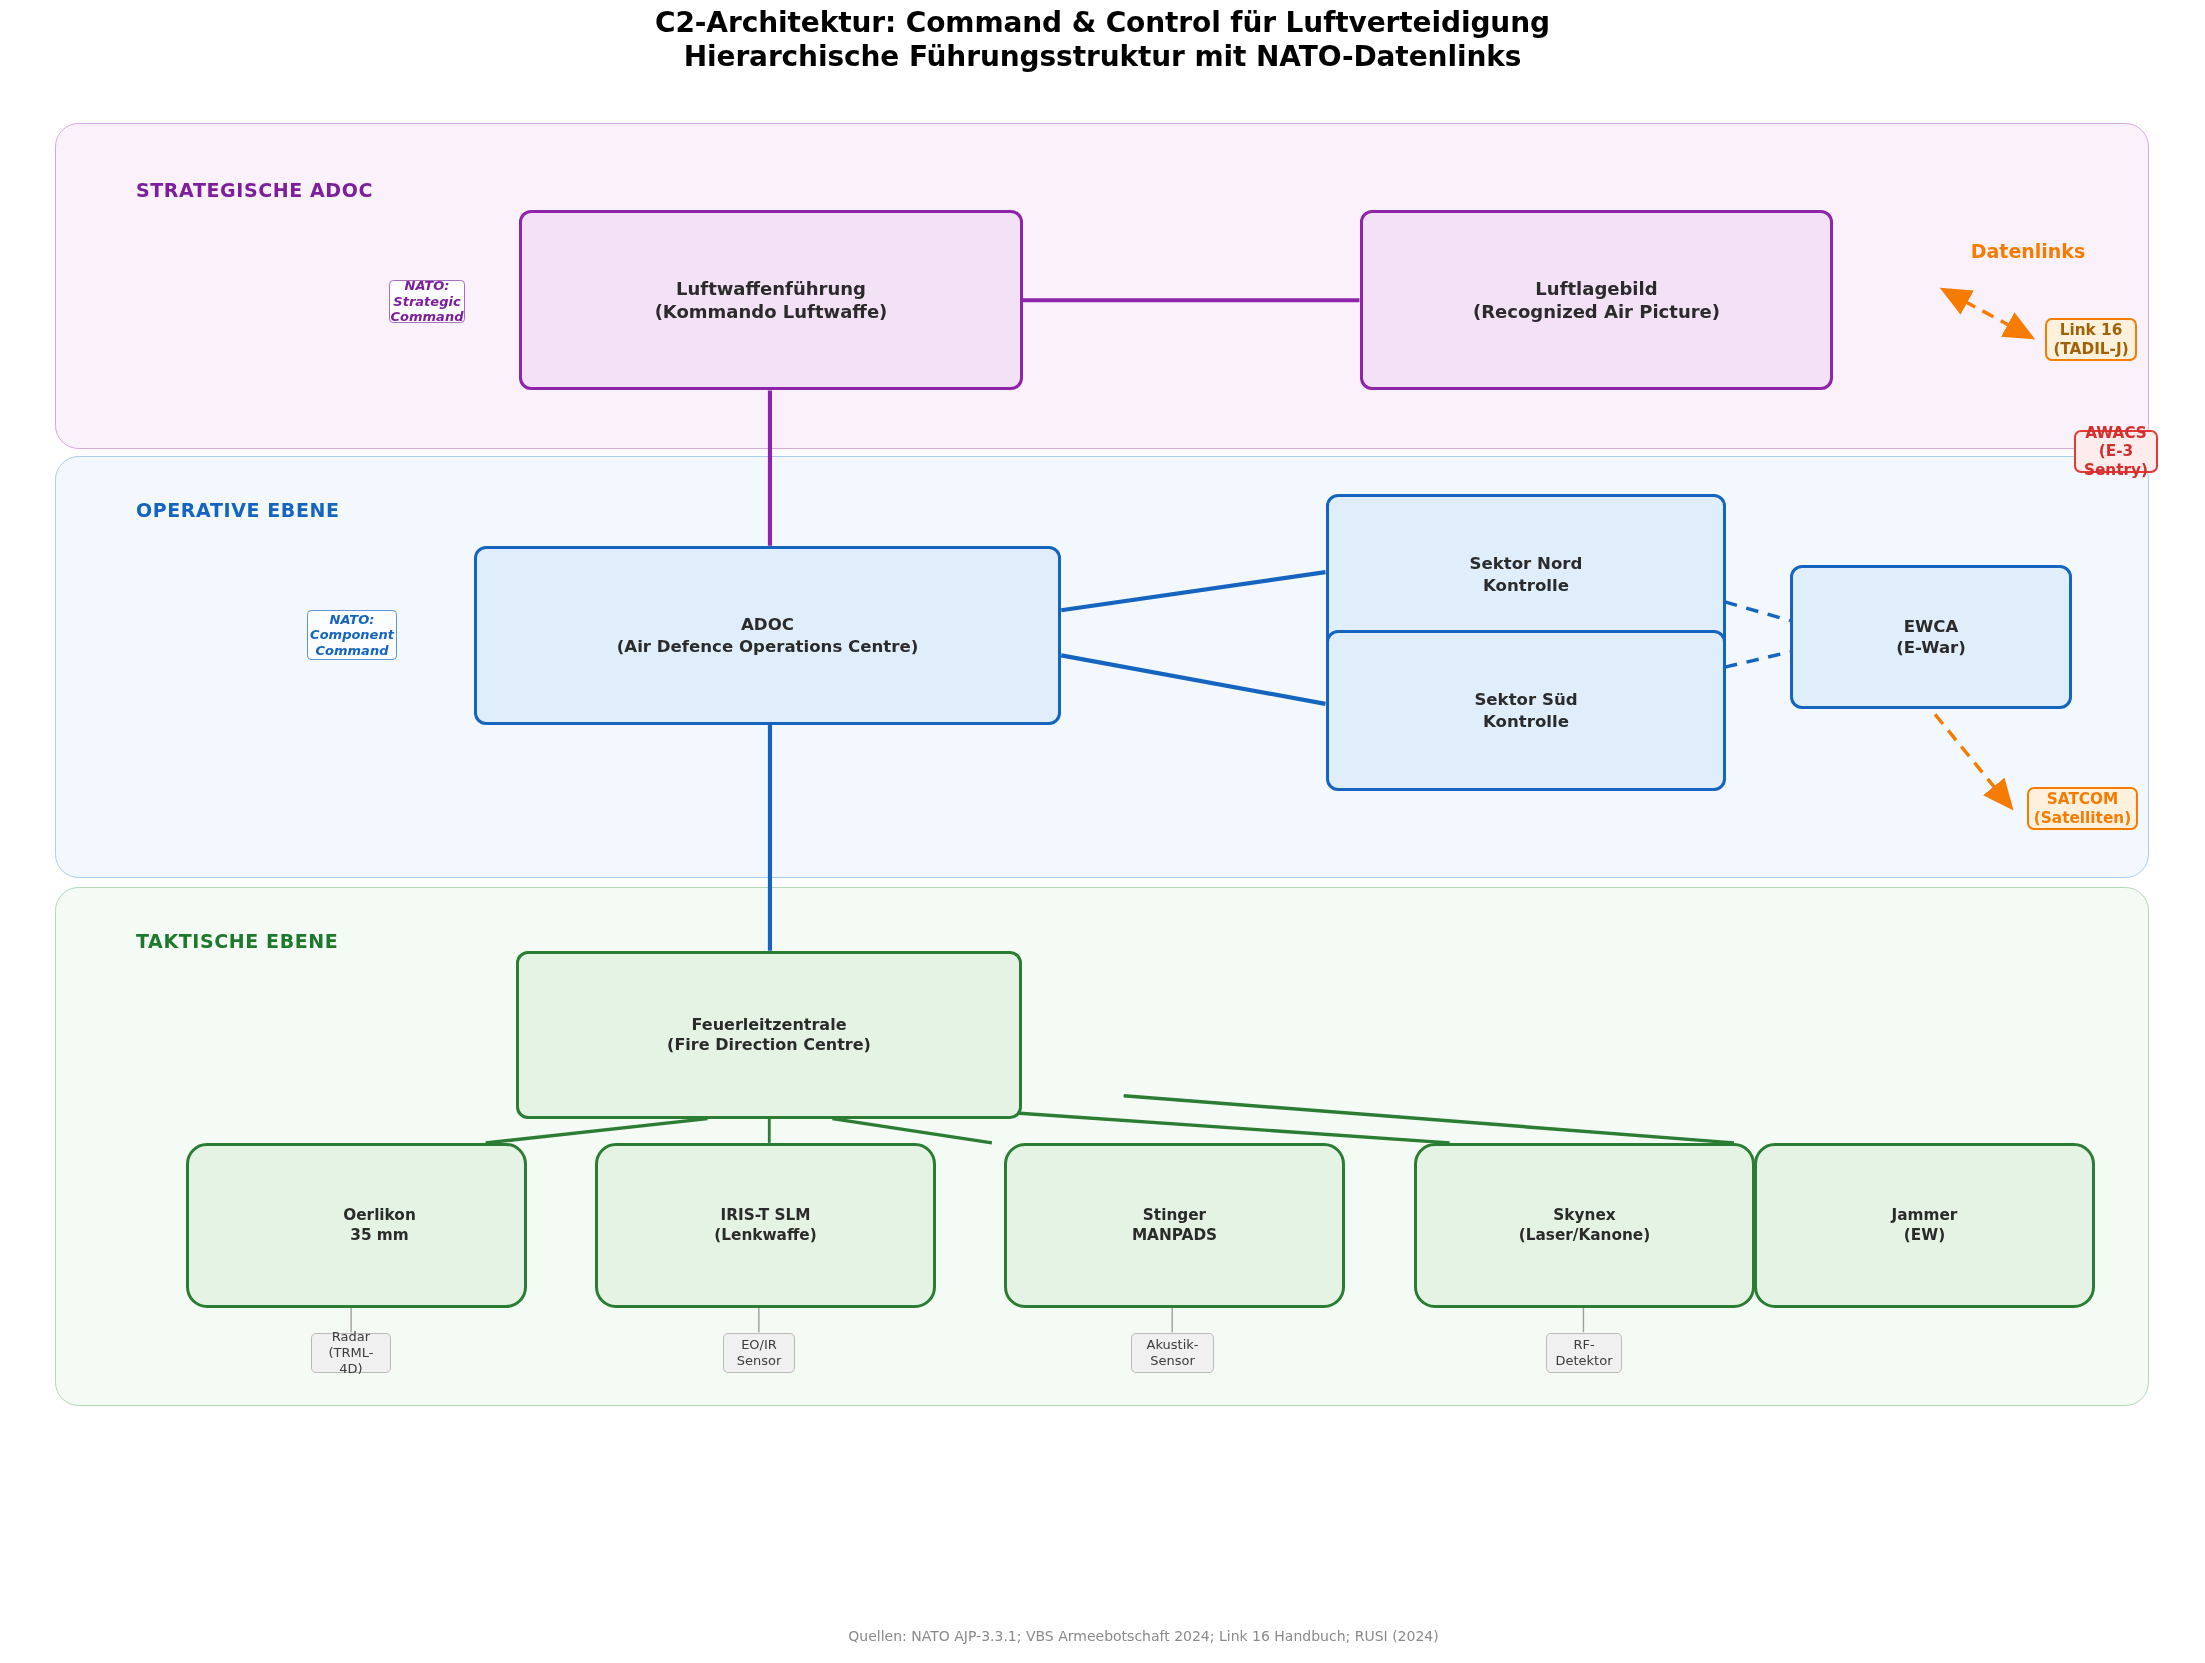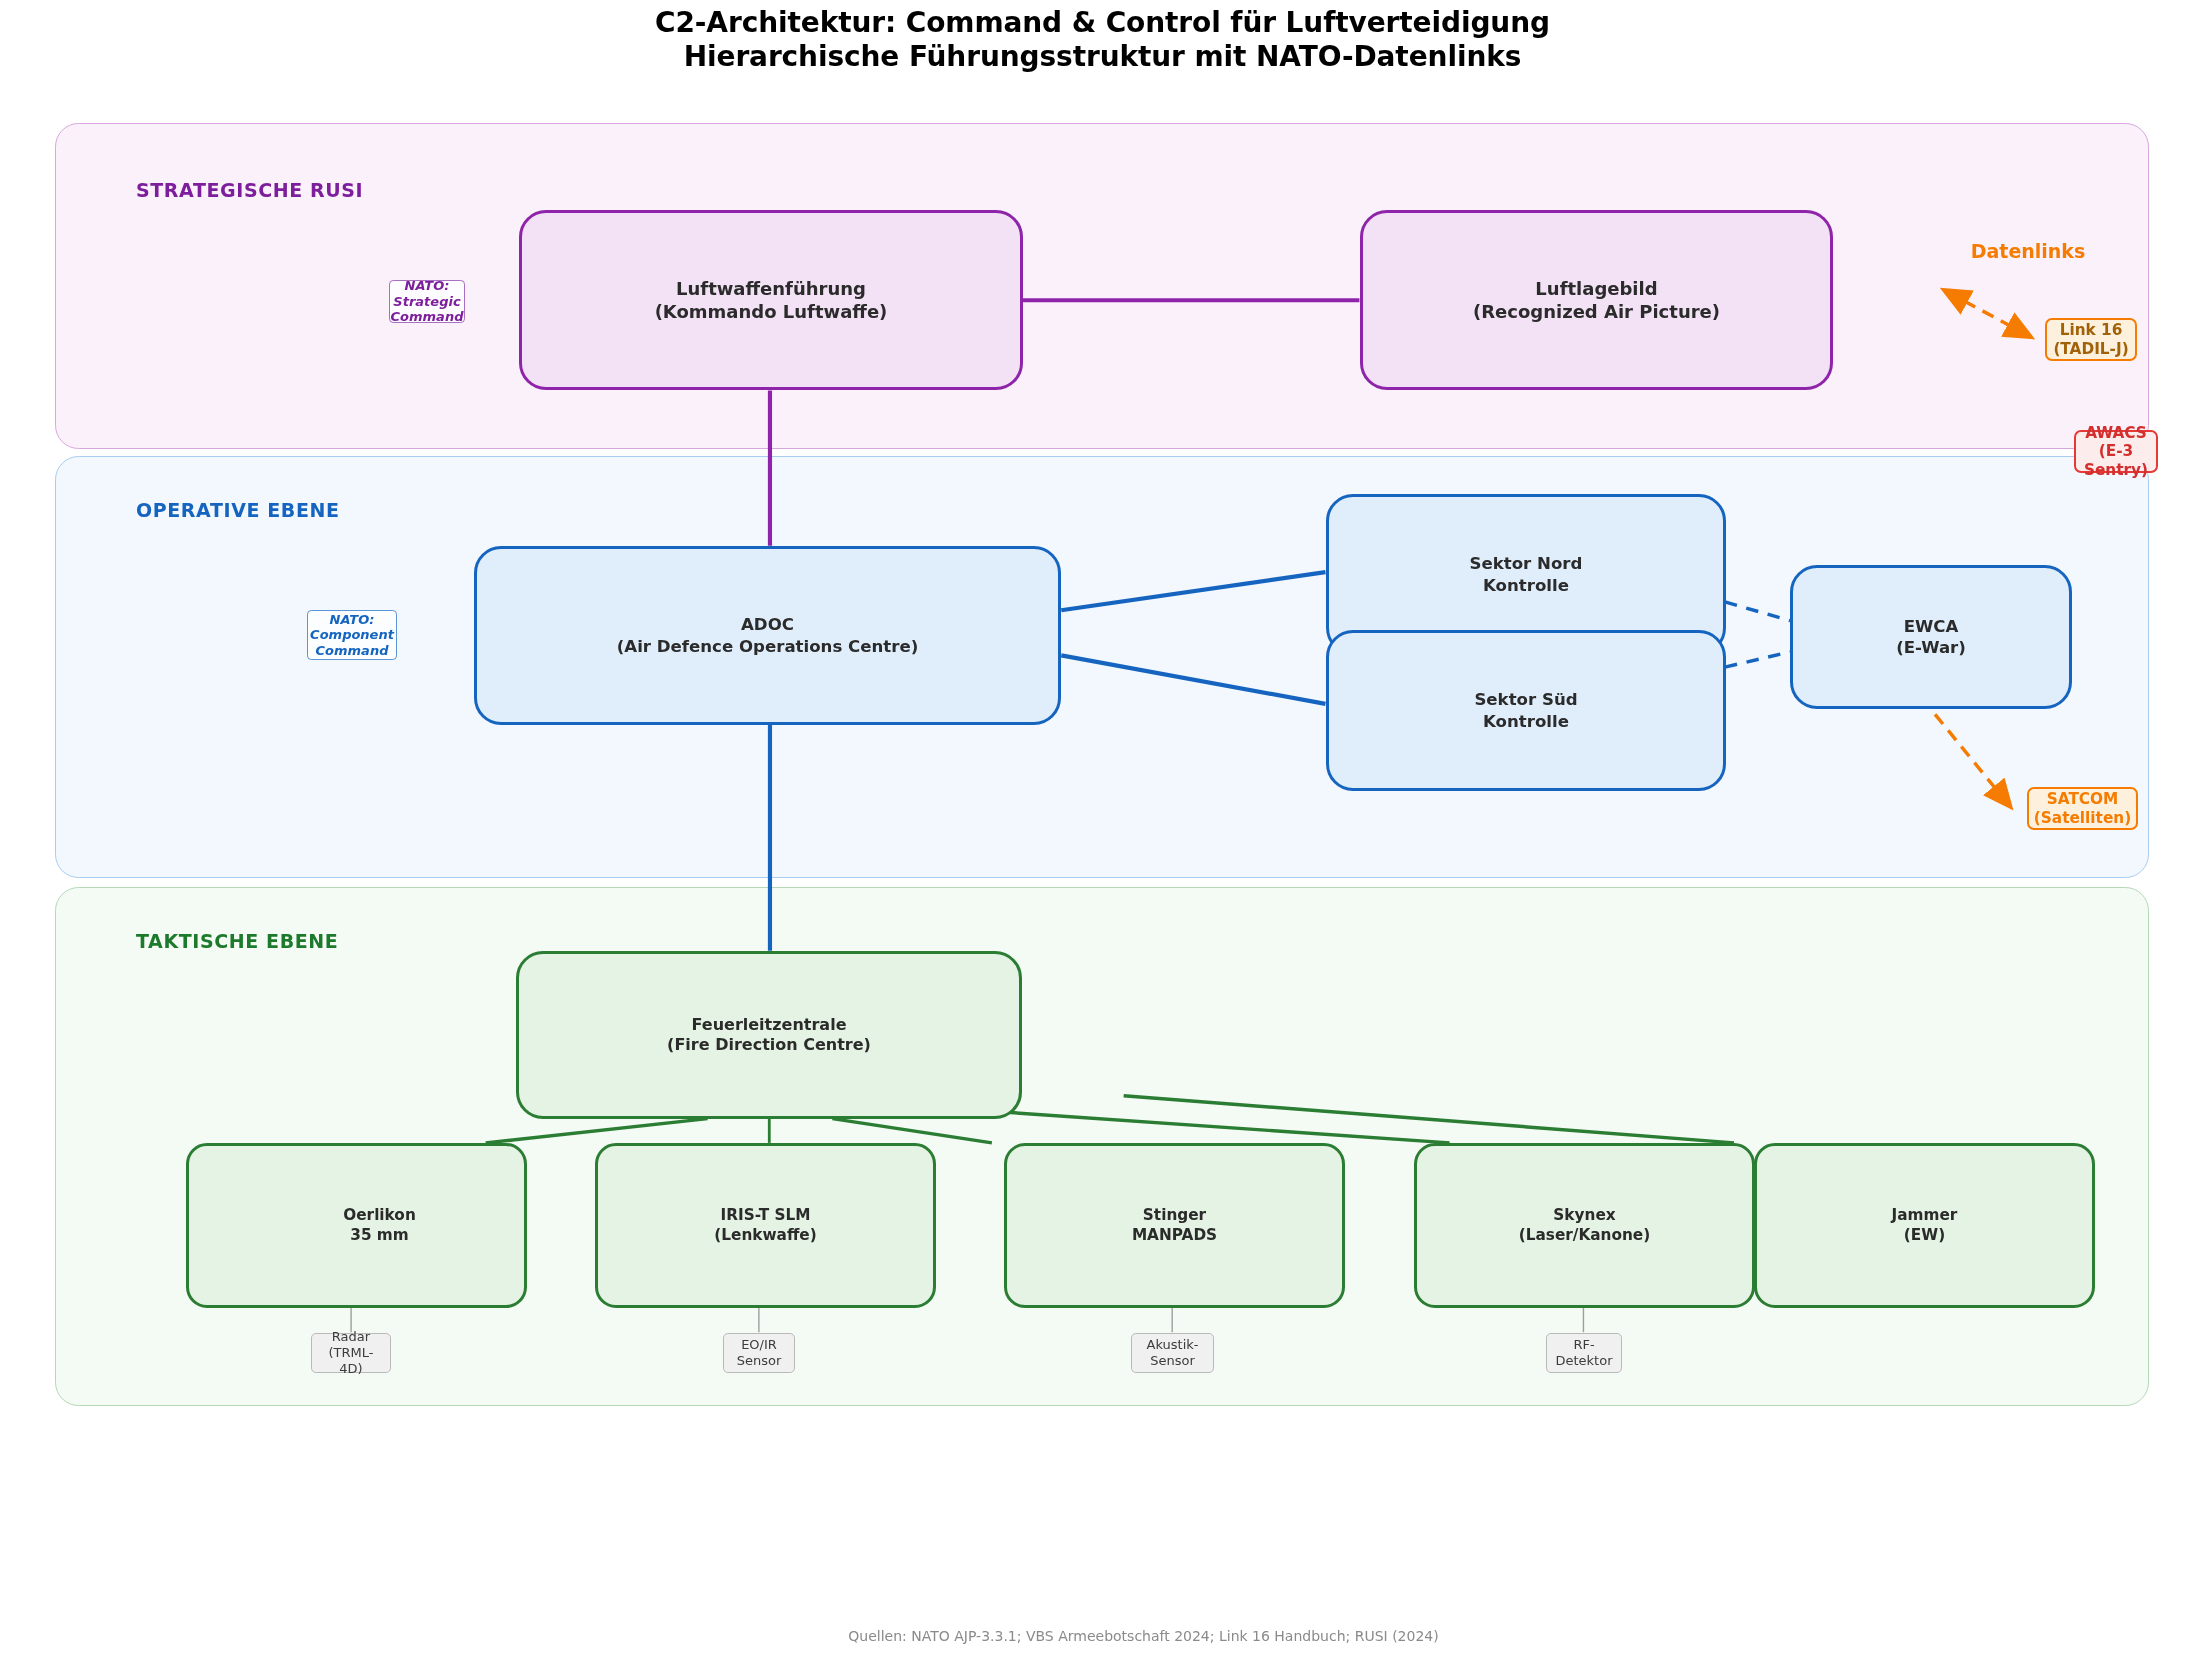--- a/index.html
+++ b/index.html
@@ -72,21 +72,21 @@
   }
 
   
   .node {
     position: absolute;
     box-sizing: border-box;
     display: flex;
     align-items: center;
     justify-content: center;
     text-align: center;
-    border-radius: 27px;
+    border-radius: 12px;
     color: #2b2b2b;
     font-weight: bold;
     line-height: 1.28;
   }
   .node .nlabel { display: block; white-space: pre-line; }
 
   .node-strategic {
     background: #f3e2f6;
     border: 3.5px solid #8e24aa;
     font-size: 18px;
@@ -266,21 +266,21 @@
 
     <line x1="506" y1="1886" x2="506" y2="1921" stroke="#9e9e9e" stroke-width="2"></line>
     <line x1="1094" y1="1886" x2="1094" y2="1921" stroke="#9e9e9e" stroke-width="2"></line>
     <line x1="1690" y1="1886" x2="1690" y2="1921" stroke="#9e9e9e" stroke-width="2"></line>
     <line x1="2283" y1="1886" x2="2283" y2="1921" stroke="#9e9e9e" stroke-width="2"></line>
 
     <line x1="2832" y1="434" x2="2930" y2="487" stroke="#f57c00" stroke-width="5" stroke-dasharray="18,12" marker-start="url(#arrow-orange-rev)" marker-end="url(#arrow-orange)"></line>
     <line x1="2790" y1="1030" x2="2900" y2="1165" stroke="#f57c00" stroke-width="5" stroke-dasharray="18,12" marker-end="url(#arrow-orange)"></line>
   </svg>
 
-  <div class="layer-label strategic">STRATEGISCHE RUSI</div>
+  <div class="layer-label strategic">STRATEGISCHE ADOC</div>
   <div class="layer-label operative">OPERATIVE EBENE</div>
   <div class="layer-label tactical">TAKTISCHE EBENE</div>
 
   <div class="nato-badge" id="badge-nato-strategic">NATO:
 Strategic
 Command</div>
   <div class="nato-badge" id="badge-nato-component">NATO:
 Component
 Command</div>
 

